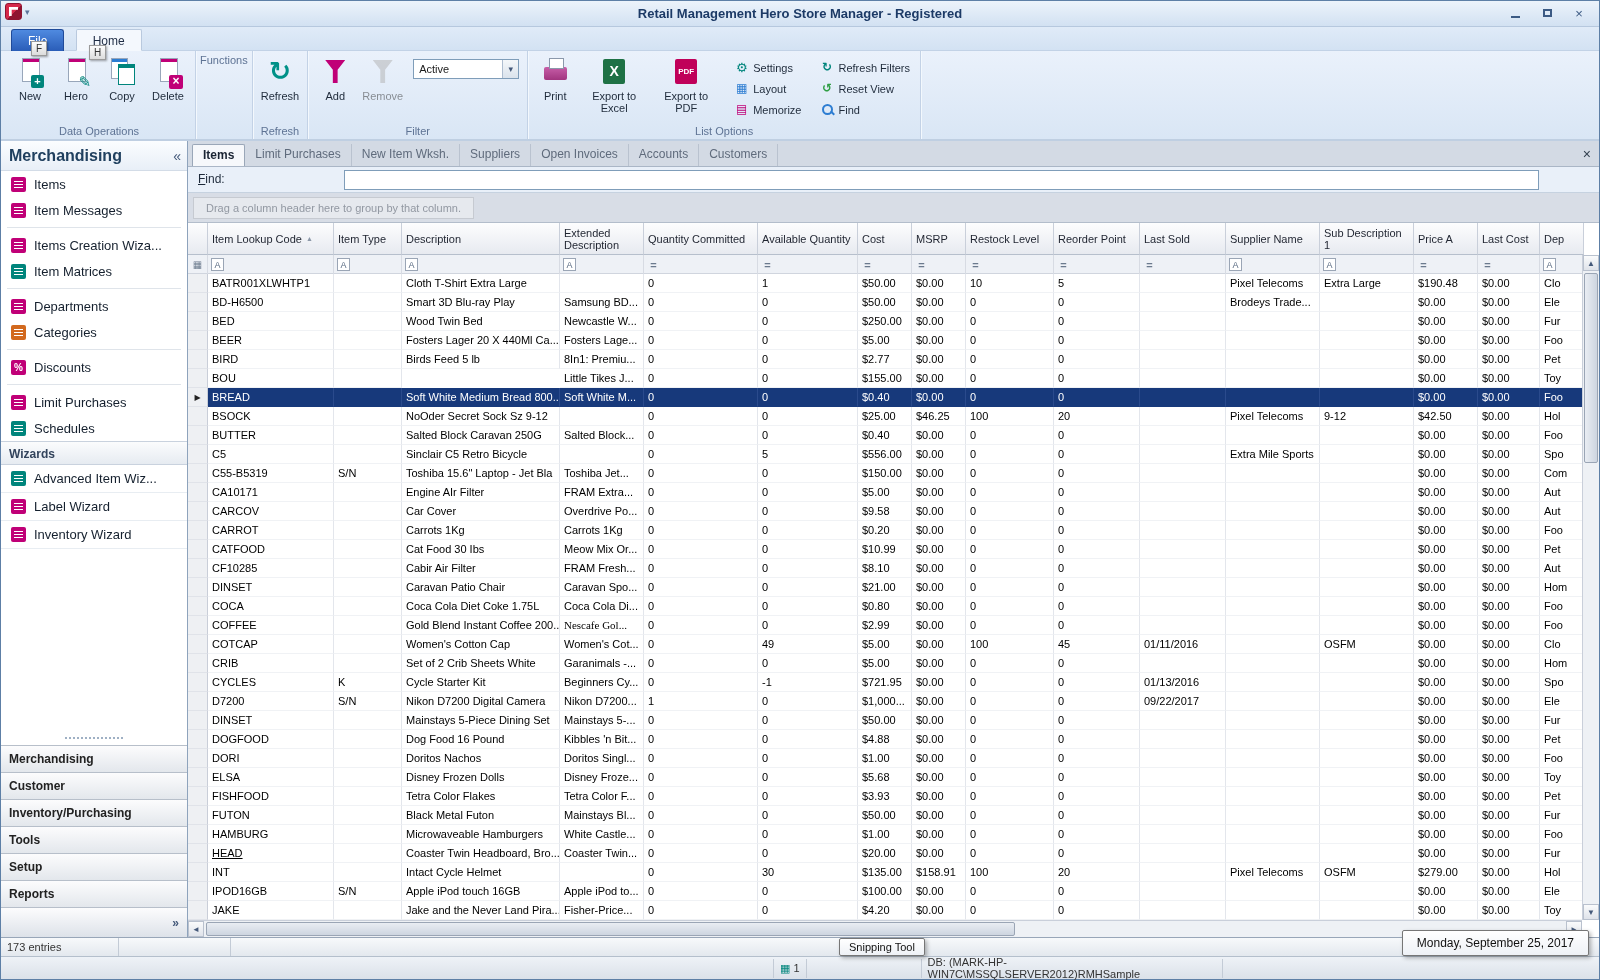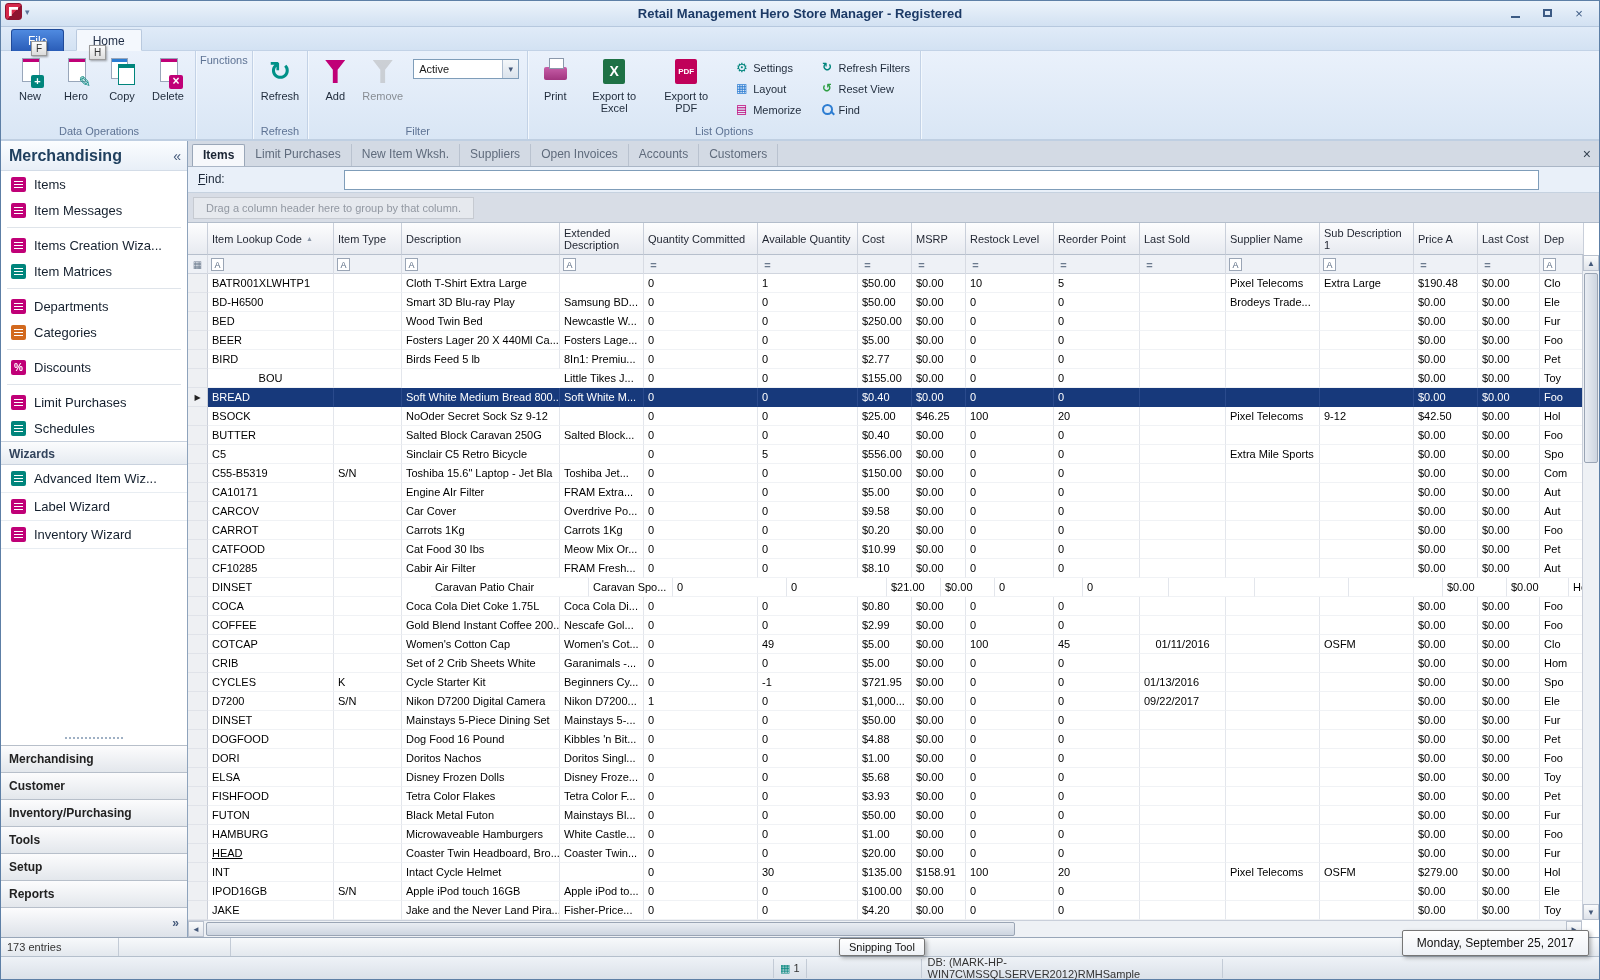--- a/index.html
+++ b/index.html
@@ -574,21 +574,21 @@
               <div class="gc" style="width: 86px; flex: 0 0 86px;">0</div>
               <div class="gc" style="width: 86px; flex: 0 0 86px;"></div>
               <div class="gc" style="width: 94px; flex: 0 0 94px;"></div>
               <div class="gc" style="width: 94px; flex: 0 0 94px;"></div>
               <div class="gc" style="width: 64px; flex: 0 0 64px;">$0.00</div>
               <div class="gc" style="width: 62px; flex: 0 0 62px;">$0.00</div>
               <div class="gc" style="width: 44px; flex: 0 0 44px;">Pet</div>
             </div>
             <div class="grow">
               <div class="rowsel"></div>
-              <div class="gc" style="width: 126px; flex: 0 0 126px; text-align: center;">BOU</div>
+              <div class="gc" style="width: 126px; flex: 0 0 126px;">BOU</div>
               <div class="gc" style="width: 68px; flex: 0 0 68px;"></div>
               <div class="gc" style="width: 158px; flex: 0 0 158px; margin-top: 19px;">Bouncer</div>
               <div class="gc" style="width: 84px; flex: 0 0 84px;">Little Tikes J...</div>
               <div class="gc" style="width: 114px; flex: 0 0 114px;">0</div>
               <div class="gc" style="width: 100px; flex: 0 0 100px;">0</div>
               <div class="gc" style="width: 54px; flex: 0 0 54px;">$155.00</div>
               <div class="gc" style="width: 54px; flex: 0 0 54px;">$0.00</div>
               <div class="gc" style="width: 88px; flex: 0 0 88px;">0</div>
               <div class="gc" style="width: 86px; flex: 0 0 86px;">0</div>
               <div class="gc" style="width: 86px; flex: 0 0 86px;"></div>
@@ -787,21 +787,21 @@
               <div class="gc" style="width: 94px; flex: 0 0 94px;"></div>
               <div class="gc" style="width: 94px; flex: 0 0 94px;"></div>
               <div class="gc" style="width: 64px; flex: 0 0 64px;">$0.00</div>
               <div class="gc" style="width: 62px; flex: 0 0 62px;">$0.00</div>
               <div class="gc" style="width: 44px; flex: 0 0 44px;">Aut</div>
             </div>
             <div class="grow">
               <div class="rowsel"></div>
               <div class="gc" style="width: 126px; flex: 0 0 126px;">DINSET</div>
               <div class="gc" style="width: 68px; flex: 0 0 68px;"></div>
-              <div class="gc" style="width: 158px; flex: 0 0 158px; margin-left: 29px;">Caravan Patio Chair</div>
+              <div class="gc" style="width: 158px; flex: 0 0 158px;">Caravan Patio Chair</div>
               <div class="gc" style="width: 84px; flex: 0 0 84px;">Caravan Spo...</div>
               <div class="gc" style="width: 114px; flex: 0 0 114px;">0</div>
               <div class="gc" style="width: 100px; flex: 0 0 100px;">0</div>
               <div class="gc" style="width: 54px; flex: 0 0 54px;">$21.00</div>
               <div class="gc" style="width: 54px; flex: 0 0 54px;">$0.00</div>
               <div class="gc" style="width: 88px; flex: 0 0 88px;">0</div>
               <div class="gc" style="width: 86px; flex: 0 0 86px;">0</div>
               <div class="gc" style="width: 86px; flex: 0 0 86px;"></div>
               <div class="gc" style="width: 94px; flex: 0 0 94px;"></div>
               <div class="gc" style="width: 94px; flex: 0 0 94px;"></div>
@@ -826,21 +826,21 @@
               <div class="gc" style="width: 94px; flex: 0 0 94px;"></div>
               <div class="gc" style="width: 64px; flex: 0 0 64px;">$0.00</div>
               <div class="gc" style="width: 62px; flex: 0 0 62px;">$0.00</div>
               <div class="gc" style="width: 44px; flex: 0 0 44px;">Foo</div>
             </div>
             <div class="grow">
               <div class="rowsel"></div>
               <div class="gc" style="width: 126px; flex: 0 0 126px;">COFFEE</div>
               <div class="gc" style="width: 68px; flex: 0 0 68px;"></div>
               <div class="gc" style="width: 158px; flex: 0 0 158px;">Gold Blend Instant Coffee 200...</div>
-              <div class="gc" style="width: 84px; flex: 0 0 84px;">Nescafe Gol...</div>
+              <div class="gc" style="width: 84px; flex: 0 0 84px; font-family: Liberation Serif, serif;">Nescafe Gol...</div>
               <div class="gc" style="width: 114px; flex: 0 0 114px;">0</div>
               <div class="gc" style="width: 100px; flex: 0 0 100px;">0</div>
               <div class="gc" style="width: 54px; flex: 0 0 54px;">$2.99</div>
               <div class="gc" style="width: 54px; flex: 0 0 54px;">$0.00</div>
               <div class="gc" style="width: 88px; flex: 0 0 88px;">0</div>
               <div class="gc" style="width: 86px; flex: 0 0 86px;">0</div>
               <div class="gc" style="width: 86px; flex: 0 0 86px;"></div>
               <div class="gc" style="width: 94px; flex: 0 0 94px;"></div>
               <div class="gc" style="width: 94px; flex: 0 0 94px;"></div>
               <div class="gc" style="width: 64px; flex: 0 0 64px;">$0.00</div>
@@ -852,21 +852,21 @@
               <div class="gc" style="width: 126px; flex: 0 0 126px;">COTCAP</div>
               <div class="gc" style="width: 68px; flex: 0 0 68px;"></div>
               <div class="gc" style="width: 158px; flex: 0 0 158px;">Women's Cotton Cap</div>
               <div class="gc" style="width: 84px; flex: 0 0 84px;">Women's Cot...</div>
               <div class="gc" style="width: 114px; flex: 0 0 114px;">0</div>
               <div class="gc" style="width: 100px; flex: 0 0 100px;">49</div>
               <div class="gc" style="width: 54px; flex: 0 0 54px;">$5.00</div>
               <div class="gc" style="width: 54px; flex: 0 0 54px;">$0.00</div>
               <div class="gc" style="width: 88px; flex: 0 0 88px;">100</div>
               <div class="gc" style="width: 86px; flex: 0 0 86px;">45</div>
-              <div class="gc" style="width: 86px; flex: 0 0 86px; text-align: center;">01/11/2016</div>
+              <div class="gc" style="width: 86px; flex: 0 0 86px;">01/11/2016</div>
               <div class="gc" style="width: 94px; flex: 0 0 94px;"></div>
               <div class="gc" style="width: 94px; flex: 0 0 94px;">OSFM</div>
               <div class="gc" style="width: 64px; flex: 0 0 64px;">$0.00</div>
               <div class="gc" style="width: 62px; flex: 0 0 62px;">$0.00</div>
               <div class="gc" style="width: 44px; flex: 0 0 44px;">Clo</div>
             </div>
             <div class="grow">
               <div class="rowsel"></div>
               <div class="gc" style="width: 126px; flex: 0 0 126px;">CRIB</div>
               <div class="gc" style="width: 68px; flex: 0 0 68px;"></div>

